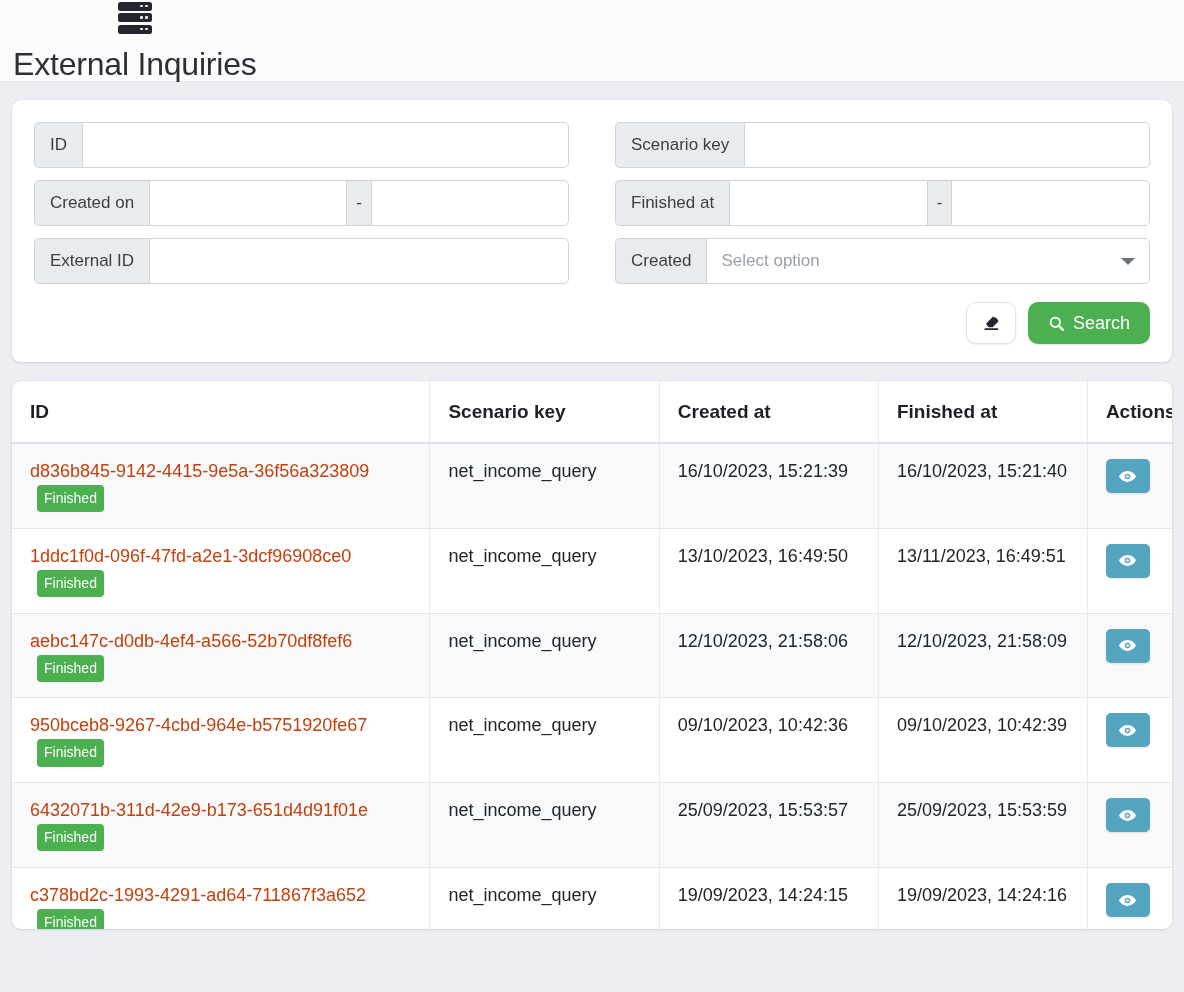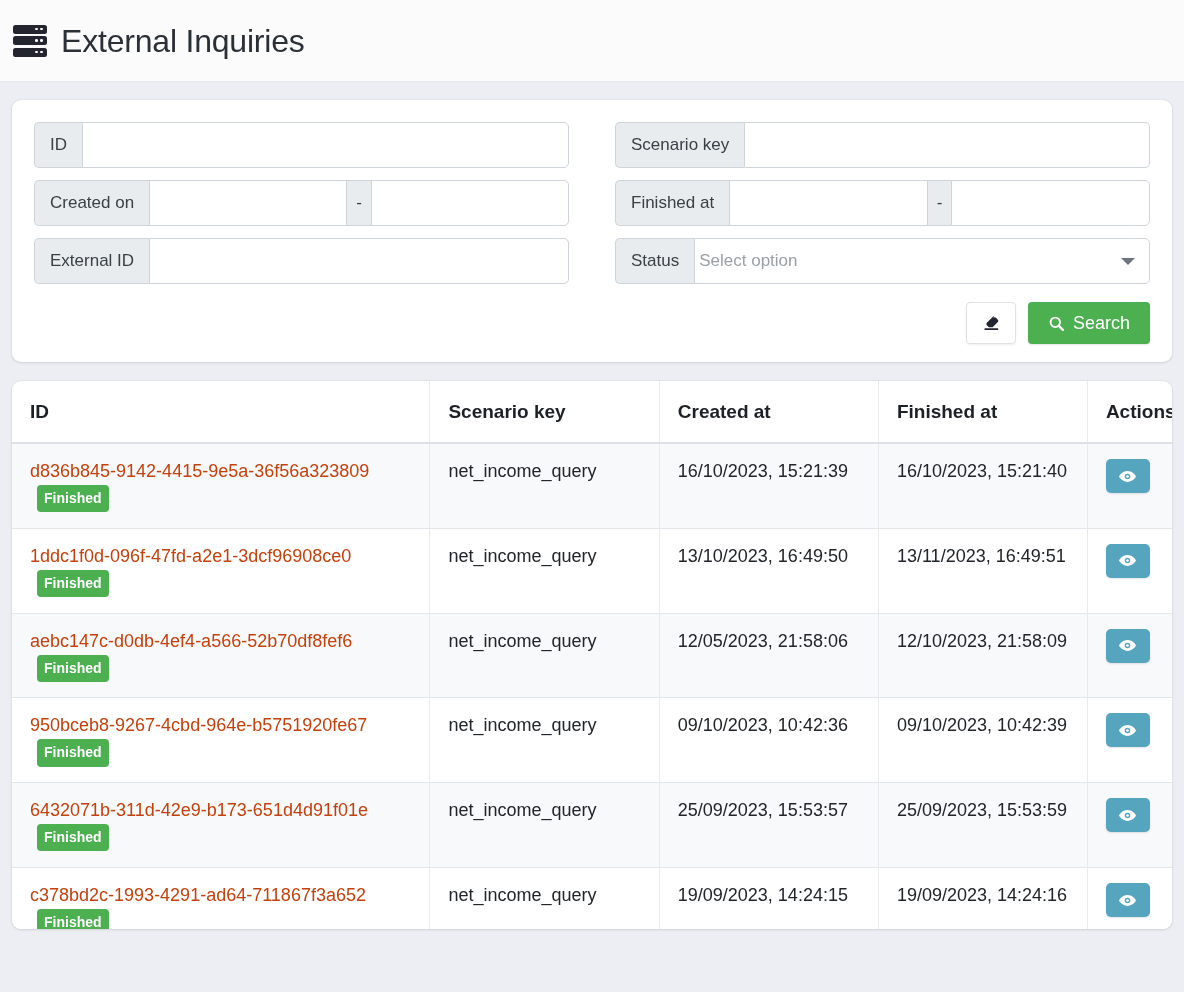--- a/index.html
+++ b/index.html
@@ -19,21 +19,21 @@
 
   
   .page-header {
     background: #fbfbfc;
     border-bottom: 1px solid #e4e6eb;
     height: 82px;
     display: flex;
     align-items: center;
     padding: 0 0 0 13px;
   }
-  .header-inner { display: flex; align-items: center; gap: 14px; }
+  .header-inner { display: flex; align-items: center; gap: 14px; flex-direction: column; }
   .server-icon {
     width: 34px; height: 32px;
     display: flex; flex-direction: column; justify-content: space-between;
   }
   .server-bar {
     width: 34px; height: 9px;
     background: #23262e;
     border-radius: 2.5px;
     position: relative;
   }
@@ -104,21 +104,21 @@
     color: #394046;
     font-size: 17px;
   }
   .ig-field.range { flex: 1 1 0; }
   .ig-select {
     flex: 1 1 auto;
     background: #fff;
     border: 1px solid #ced4da;
     border-radius: 0 5px 5px 0;
     display: flex; align-items: center;
-    padding: 0 4px;
+    padding: 0 14px;
     position: relative;
   }
   .ig-select .ph {
     color: #9aa0a6;
     font-size: 17px;
   }
   .caret {
     position: absolute; right: 14px; top: 50%;
     margin-top: -3px;
     width: 0; height: 0;
@@ -130,21 +130,21 @@
   
   .filter-actions {
     display: flex; justify-content: flex-end; align-items: center;
     gap: 12px;
     margin-top: 18px;
   }
   .btn {
     display: inline-flex; align-items: center; justify-content: center;
     gap: 8px;
     height: 42px;
-    border-radius: 4px;
+    border-radius: 10px;
     font-size: 18px;
     cursor: pointer;
     border: 1px solid transparent;
   }
   .btn-clear {
     width: 50px;
     background: #fff;
     border-color: #dfe2e6;
     box-shadow: 0 1px 2px rgba(30,40,60,0.08);
   }
@@ -203,21 +203,21 @@
     color: #c2410c;
     text-decoration: none;
     word-break: break-word;
     font-size: 18px;
   }
   .badge {
     display: inline-block;
     background: #4caf50;
     color: #fff;
     font-size: 14px;
-    font-weight: bold;
+    font-weight: normal;
     border-radius: 4px;
     padding: 3px 7px 4px 7px;
     margin-left: 7px;
     vertical-align: 2px;
     white-space: nowrap;
   }
   .scenario { white-space: nowrap; margin-left: 12px; }
   .ts { white-space: normal; }
   .actions-cell { text-align: left; }
   .btn-view {
@@ -274,21 +274,21 @@
         <span class="ig-sep">-</span>
         <input class="ig-field range" type="text" value="" placeholder="" style="">
       </div>
 
       <div class="input-group">
         <span class="ig-label">External ID</span>
         <input class="ig-field" type="text" value="" placeholder="" style="">
       </div>
 
       <div class="input-group">
-        <span class="ig-label">Status</span>
+        <span class="ig-label">Created</span>
         <div class="ig-select">
           <span class="ph">Select option</span>
           <span class="caret"></span>
         </div>
       </div>
 
     </div>
 
     <div class="filter-actions">
       <button class="btn btn-clear">
@@ -341,21 +341,21 @@
                 <svg class="eye-icon" viewBox="0 0 24 24">
                   <path d="M12 5.2C6.9 5.2 2.7 9.1 1.3 12c1.4 2.9 5.6 6.8 10.7 6.8S21.3 14.9 22.7 12C21.3 9.1 17.1 5.2 12 5.2z" fill="#ffffff"></path>
                   <circle cx="12" cy="12" r="3.5" fill="#54a5bd"></circle>
                   <circle cx="12" cy="12" r="1.7" fill="#ffffff"></circle>
                 </svg>
               </button></td>
           </tr>
           <tr class="row-odd">
             <td><a href="#" class="id-link">aebc147c-d0db-4ef4-a566-52b70df8fef6</a><span class="badge">Finished</span></td>
             <td class="scenario">net_income_query</td>
-            <td class="ts">12/05/2023, 21:58:06</td>
+            <td class="ts">12/10/2023, 21:58:06</td>
             <td class="ts">12/10/2023, 21:58:09</td>
             <td class="actions-cell"><button class="btn-view">
                 <svg class="eye-icon" viewBox="0 0 24 24">
                   <path d="M12 5.2C6.9 5.2 2.7 9.1 1.3 12c1.4 2.9 5.6 6.8 10.7 6.8S21.3 14.9 22.7 12C21.3 9.1 17.1 5.2 12 5.2z" fill="#ffffff"></path>
                   <circle cx="12" cy="12" r="3.5" fill="#54a5bd"></circle>
                   <circle cx="12" cy="12" r="1.7" fill="#ffffff"></circle>
                 </svg>
               </button></td>
           </tr>
           <tr class="row-even">

